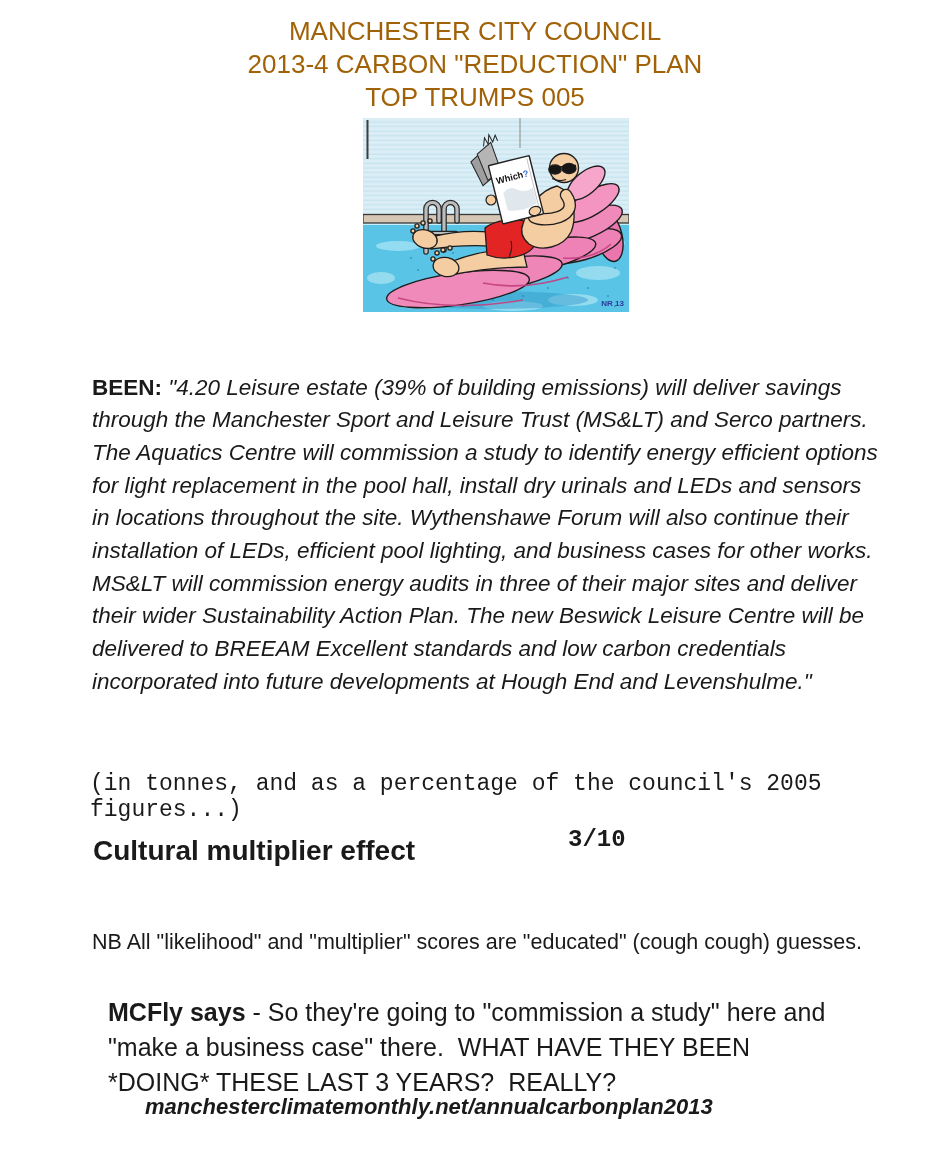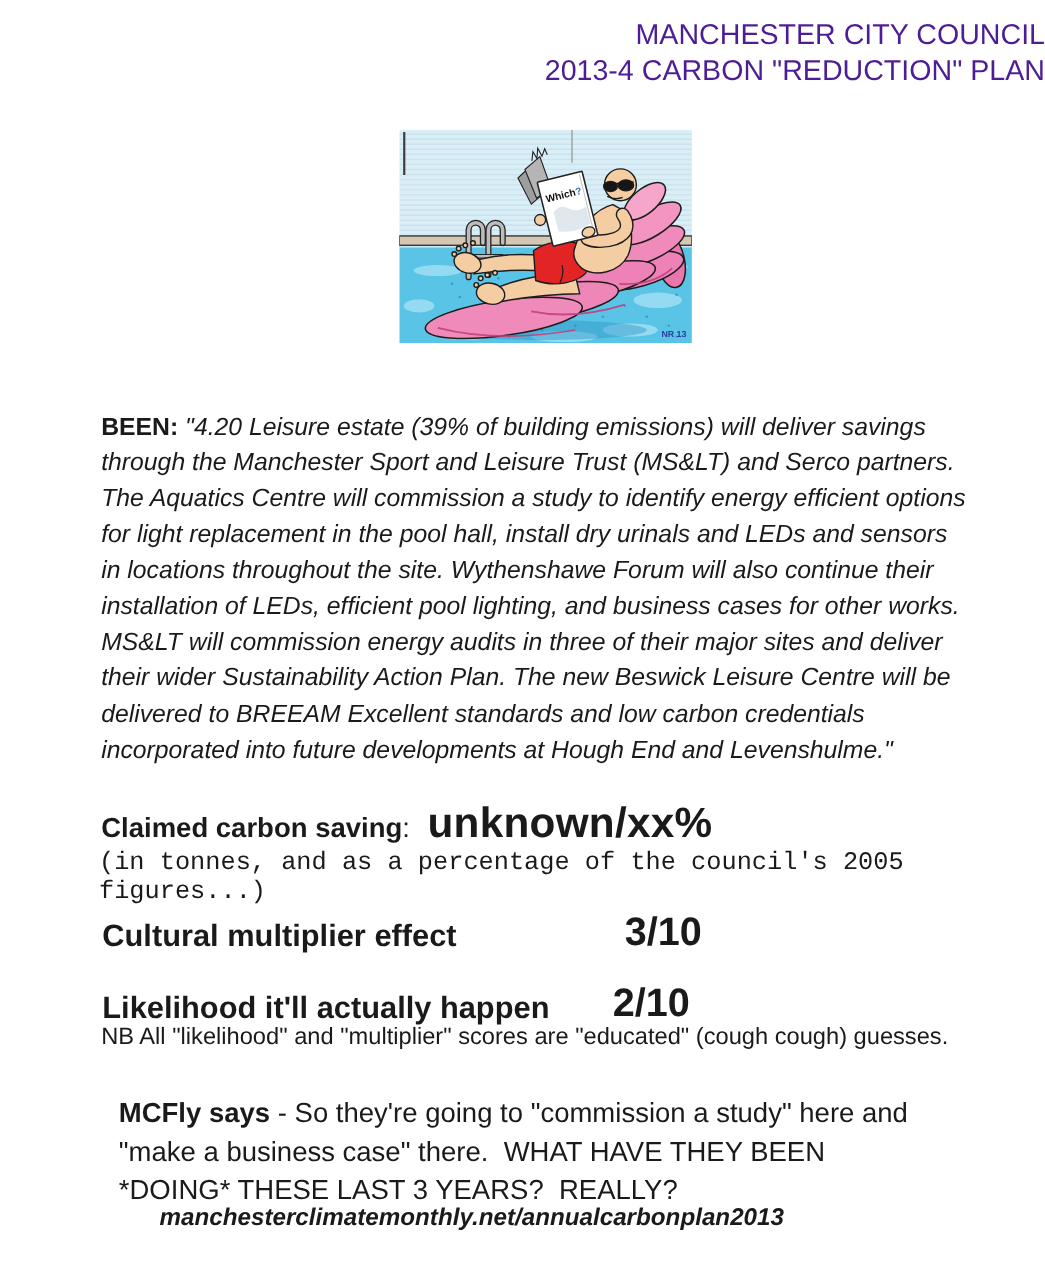--- a/index.html
+++ b/index.html
@@ -1,39 +1,39 @@
 <!DOCTYPE html>
 <html><head>
 <meta charset="utf-8">
 <style>
   html,body{margin:0;padding:0;background:#ffffff;}
   body{width:950px;height:1150px;font-family:"Liberation Sans",sans-serif;color:#1a1a1a;}
   .page{position:relative;width:950px;height:1150px;background:#fff;overflow:hidden;}
 
-  .title{position:absolute;top:15px;left:0;width:950px;text-align:right;
-         font-size:26px;line-height:33px;color:#4c1d95;}
+  .title{position:absolute;top:15px;left:0;width:950px;text-align:center;
+         font-size:26px;line-height:33px;color:#a16207;}
 
   .cartoon{position:absolute;left:363px;top:118px;width:266px;height:194px;}
 
   .item{position:absolute;left:92px;top:349px;width:786px;
         font-size:22.5px;line-height:32.7px;}
   .item-label{font-weight:bold;font-style:normal;}
   .item-quote{font-style:italic;}
 
   .claimed{position:absolute;left:92px;top:727px;display:flex;align-items:baseline;}
   .claimed-label{font-weight:bold;font-size:25px;}
   .claimed-colon{font-size:25px;}
   .claimed-value{font-size:38.5px;font-weight:bold;margin-left:16px;letter-spacing:0.2px;}
   .claimed-note{position:absolute;left:90px;top:771px;font-size:23px;font-family:Liberation Mono, monospace;}
 
   .score-row{position:absolute;left:93px;width:720px;height:48px;}
   .row1{top:826px;}
   .row2{top:891px;}
   .score-label{position:absolute;left:0;top:9px;font-size:28px;font-weight:bold;}
-  .score-value{position:absolute;top:0;font-size:36px;font-weight:bold;}
+  .score-value{position:absolute;top:0;font-size:24px;font-weight:bold;font-family:Liberation Mono, monospace;}
   .row1 .score-value{left:475px;}
   .row2 .score-value{left:464px;}
 
   .nb-note{position:absolute;left:92px;top:930px;font-size:21.5px;}
 
   .mcfly{position:absolute;left:108px;top:995px;width:800px;
          font-size:25px;line-height:35px;}
   .mcfly div{white-space:pre-wrap;}
   .mcfly-label{font-weight:bold;}
 
@@ -41,20 +41,21 @@
               font-size:22px;font-weight:bold;font-style:italic;}
 </style>
 </head>
 <body>
 
 <div class="page">
 
   <div class="title">
     <div>MANCHESTER CITY COUNCIL</div>
     <div>2013-4 CARBON "REDUCTION" PLAN</div>
+    <div>TOP TRUMPS 005</div>
   </div>
 
   <svg class="cartoon" viewBox="0 0 266 194" width="266" height="194" aria-hidden="true">
     <defs>
       <pattern id="wallp" width="10" height="4.6" patternUnits="userSpaceOnUse">
         <rect width="10" height="4.6" fill="#dbeef6"></rect>
         <rect y="3.4" width="10" height="1.2" fill="#c5e3ef"></rect>
       </pattern>
     </defs>
 
@@ -170,34 +171,25 @@
     <circle cx="128" cy="82" r="5" fill="#f5cda2" stroke="#1d1d1d" stroke-width="1.2"></circle>
 
     <text x="261" y="188" text-anchor="end" font-size="8" font-weight="bold" font-family="Liberation Sans, sans-serif" fill="#2b3a9e">NR 13</text>
   </svg>
 
   <p class="item">
     <span class="item-label">BEEN:</span>
     <span class="item-quote">"4.20 Leisure estate (39% of building emissions) will deliver savings through the Manchester Sport and Leisure Trust (MS&amp;LT) and Serco partners. The Aquatics Centre will commission a study to identify energy efficient options for light replacement in the pool hall, install dry urinals and LEDs and sensors in locations throughout the site. Wythenshawe Forum will also continue their installation of LEDs, efficient pool lighting, and business cases for other works. MS&amp;LT will commission energy audits in three of their major sites and deliver their wider Sustainability Action Plan. The new Beswick Leisure Centre will be delivered to BREEAM Excellent standards and low carbon credentials incorporated into future developments at Hough End and Levenshulme."</span>
   </p>
 
-  <div class="claimed">
-    <span class="claimed-label">Claimed carbon saving</span>
-    <span class="claimed-colon">:</span>
-    <span class="claimed-value">unknown/xx%</span>
-  </div>
   <div class="claimed-note">(in tonnes, and as a percentage of the council's 2005 figures...)</div>
 
   <div class="score-row row1">
     <span class="score-label">Cultural multiplier effect</span>
     <span class="score-value">3/10</span>
-  </div>
-  <div class="score-row row2">
-    <span class="score-label">Likelihood it'll actually happen</span>
-    <span class="score-value">2/10</span>
   </div>
 
   <div class="nb-note">NB All "likelihood" and "multiplier" scores are "educated" (cough cough) guesses.</div>
 
   <div class="mcfly">
     <div><span class="mcfly-label">MCFly says</span><span> - So they're going to "commission a study" here and</span></div>
     <div>"make a business case" there.  WHAT HAVE THEY BEEN</div>
     <div>*DOING* THESE LAST 3 YEARS?  REALLY?</div>
   </div>
 

